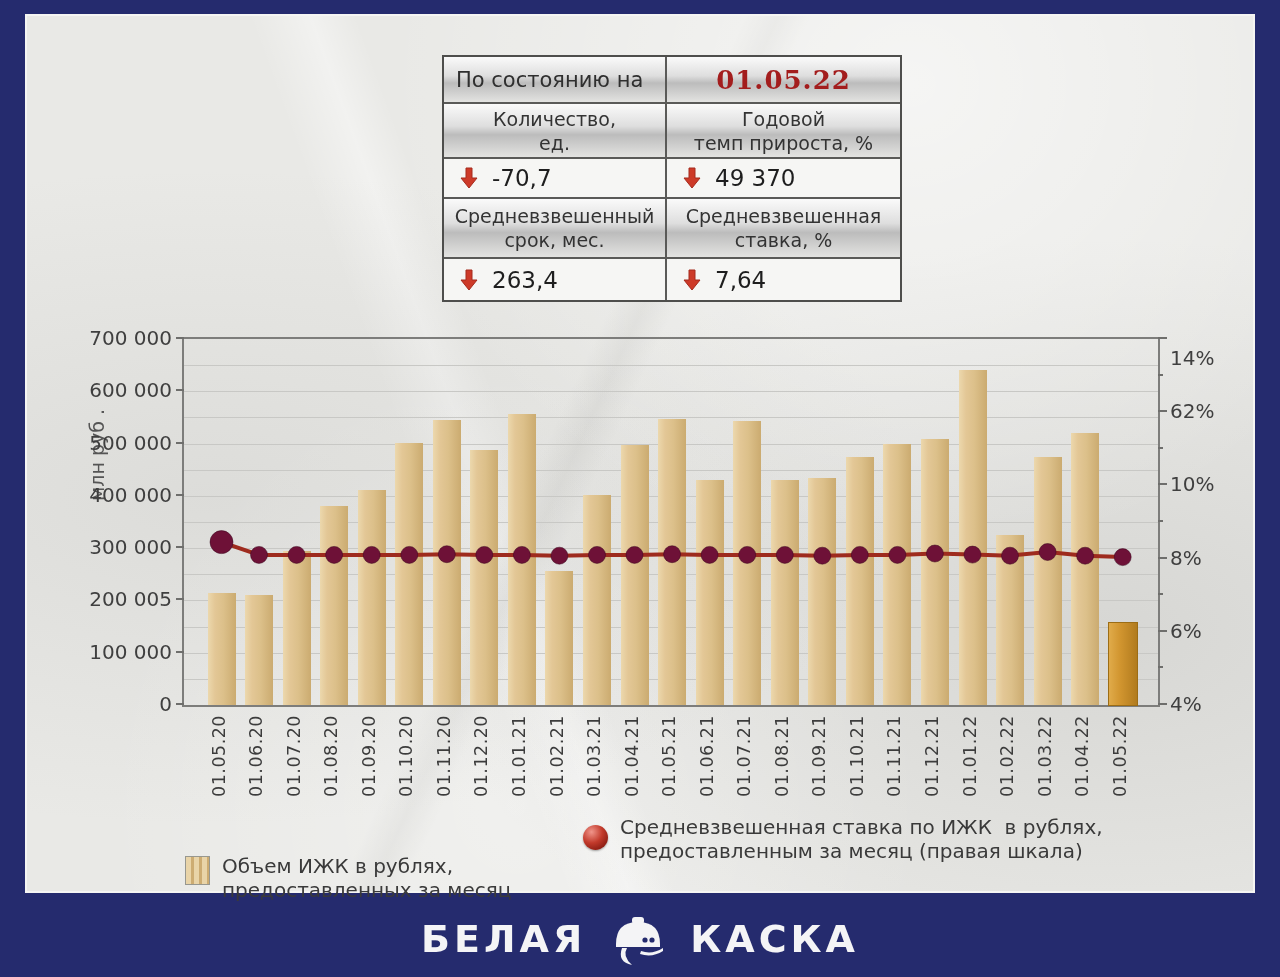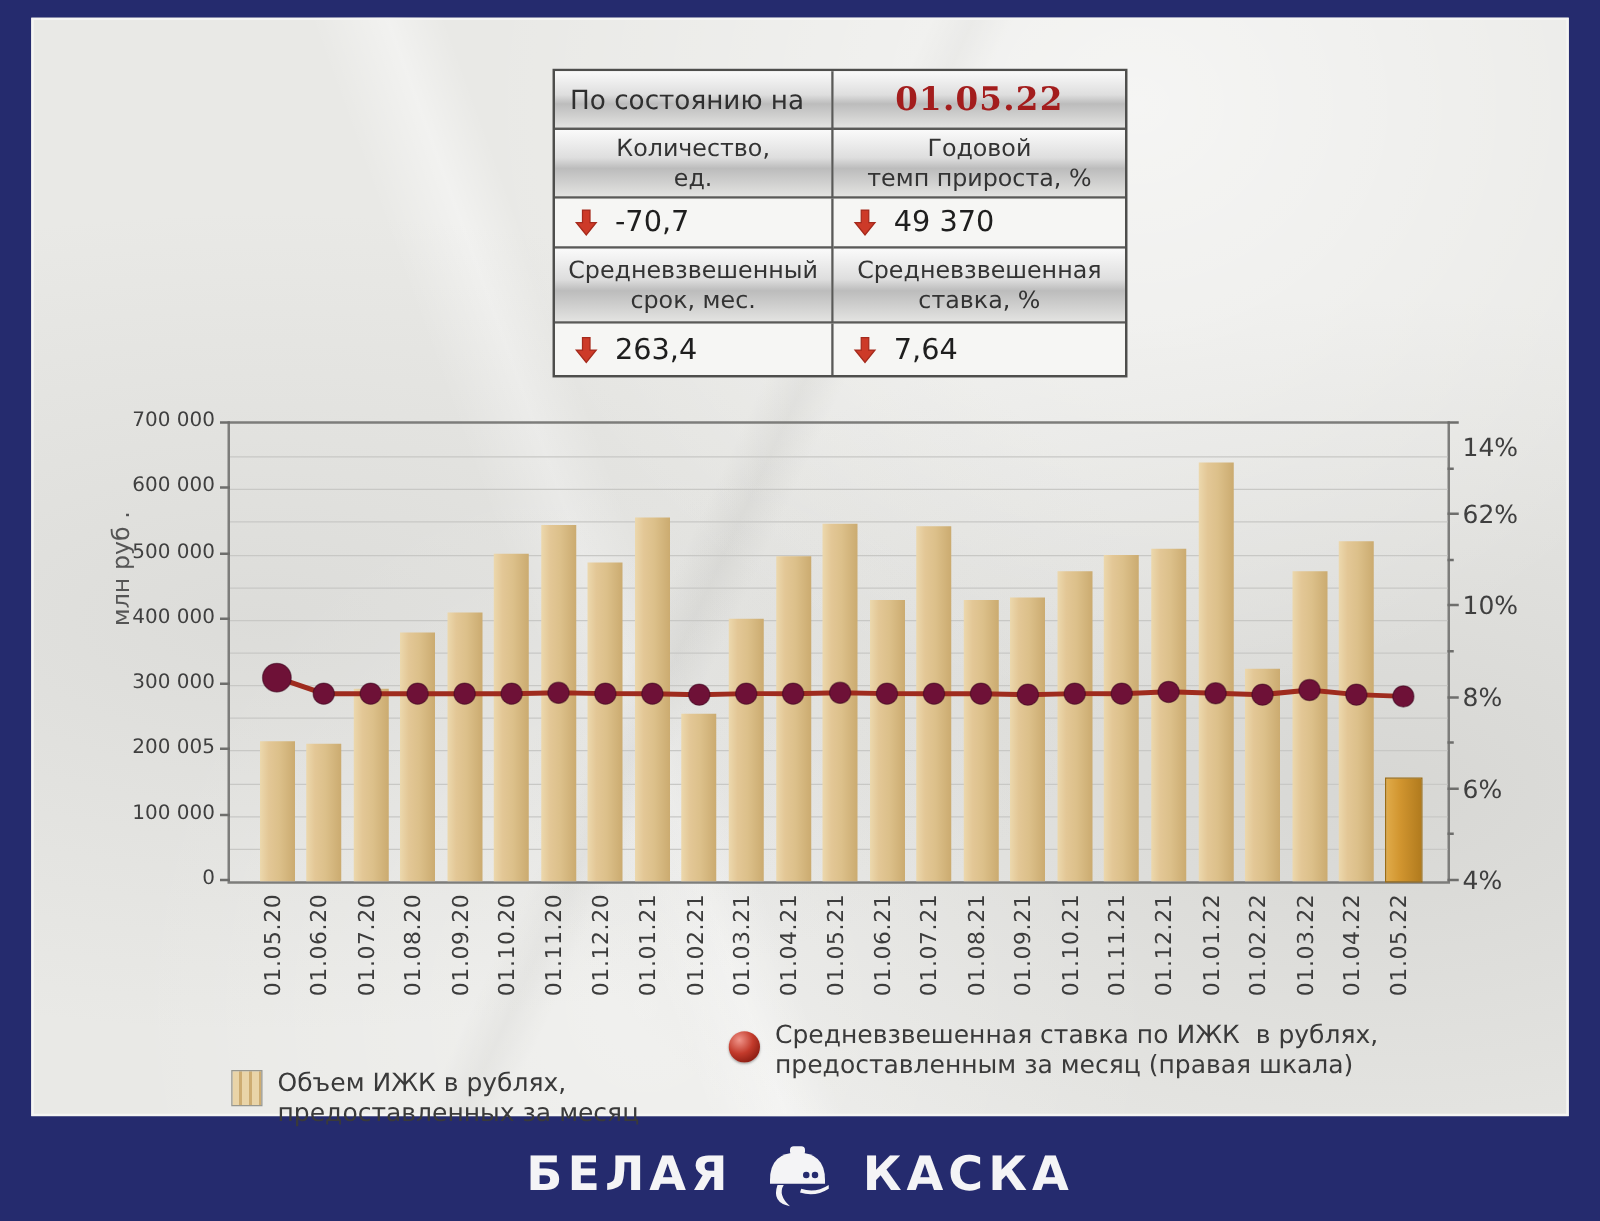--- a/index.html
+++ b/index.html
@@ -46,21 +46,21 @@
         border:2px solid #7d7d7b;box-sizing:content-box;}
   .gridline{position:absolute;left:0;width:100%;height:1px;background:#c8c8c5;}
   .bar{position:absolute;width:28px;
        background:linear-gradient(90deg,#ecd8ad 0%,#e3c796 25%,#dcc08a 55%,#cbab70 100%);}
   .bar-hl{background:linear-gradient(90deg,#e0ab4a 0%,#d1952f 40%,#b17b1e 100%);
           outline:1px solid #9c6d15;}
   #lineSvg{position:absolute;left:0;top:0;overflow:visible;}
   .ytick-left{position:absolute;height:2px;background:#6e6e6c;}
   .ytick-right{position:absolute;height:2px;background:#6e6e6c;}
   .ylab-left{position:absolute;width:130px;text-align:right;
-             font-size:16px;color:#3f3f3f;}
+             font-size:20px;color:#3f3f3f;}
   .ylab-right{position:absolute;width:70px;text-align:left;
               font-size:20px;color:#3f3f3f;}
   .xlab{position:absolute;writing-mode:vertical-rl;transform:rotate(180deg);
         font-size:17.5px;color:#3c3c3c;letter-spacing:.5px;white-space:pre;}
   #axis-title-left{position:absolute;left:-8px;top:430px;width:160px;
         transform:rotate(-90deg);transform-origin:center;
         font-size:19px;color:#555;text-align:center;}
   
   .legend-item{position:absolute;display:flex;gap:12px;align-items:flex-start;}
   .legend-text{font-size:20px;color:#3a3a3a;line-height:24px;}

